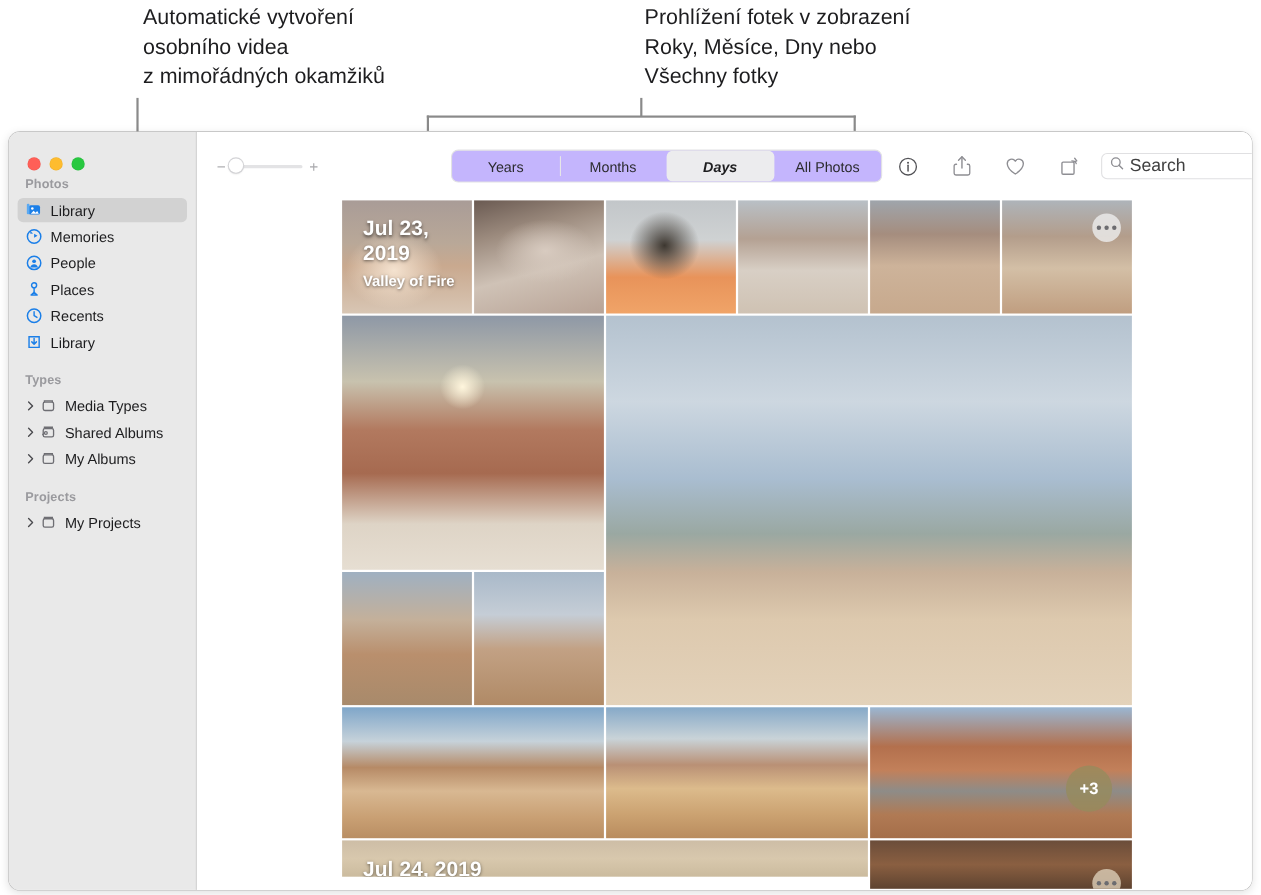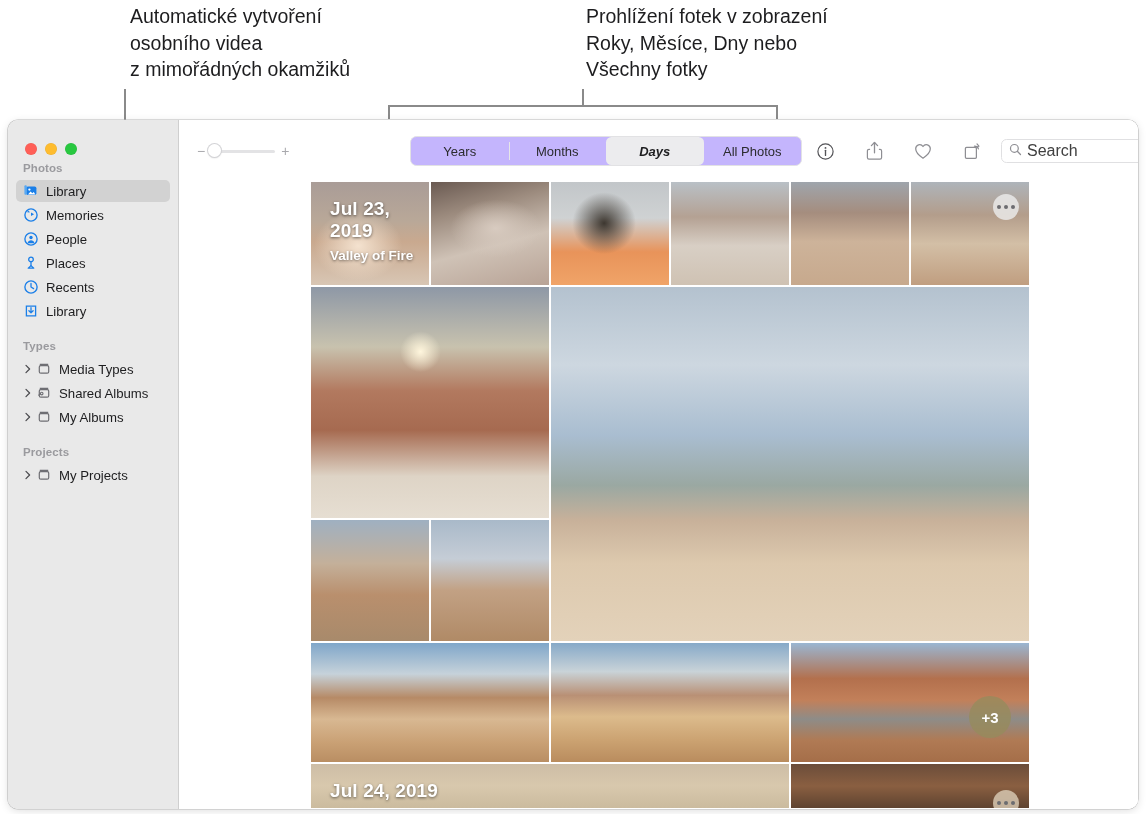--- a/index.html
+++ b/index.html
@@ -417,21 +417,21 @@
 
         <div class="prow">
           <div class="cell p-ridge1" style="width:238px;height:119px;"></div>
           <div class="cell p-ridge2" style="width:238px;height:119px;"></div>
           <div class="cell p-road" style="width:238px;height:119px;">
             <div class="plus-badge">+3</div>
           </div>
         </div>
 
         <div class="prow">
-          <div class="cell p-next1" style="width:478px;height:44px;">
+          <div class="cell p-next1" style="width:478px;height:33px;">
             <div class="date-ov" style="top:16px;">
               <div class="d1">Jul 24, 2019</div>
             </div>
           </div>
           <div class="cell p-next2" style="width:238px;height:44px;">
             <div class="more-btn tan" style="top:26px;">
                 <i></i>
                 <i></i>
                 <i></i>
               </div>

